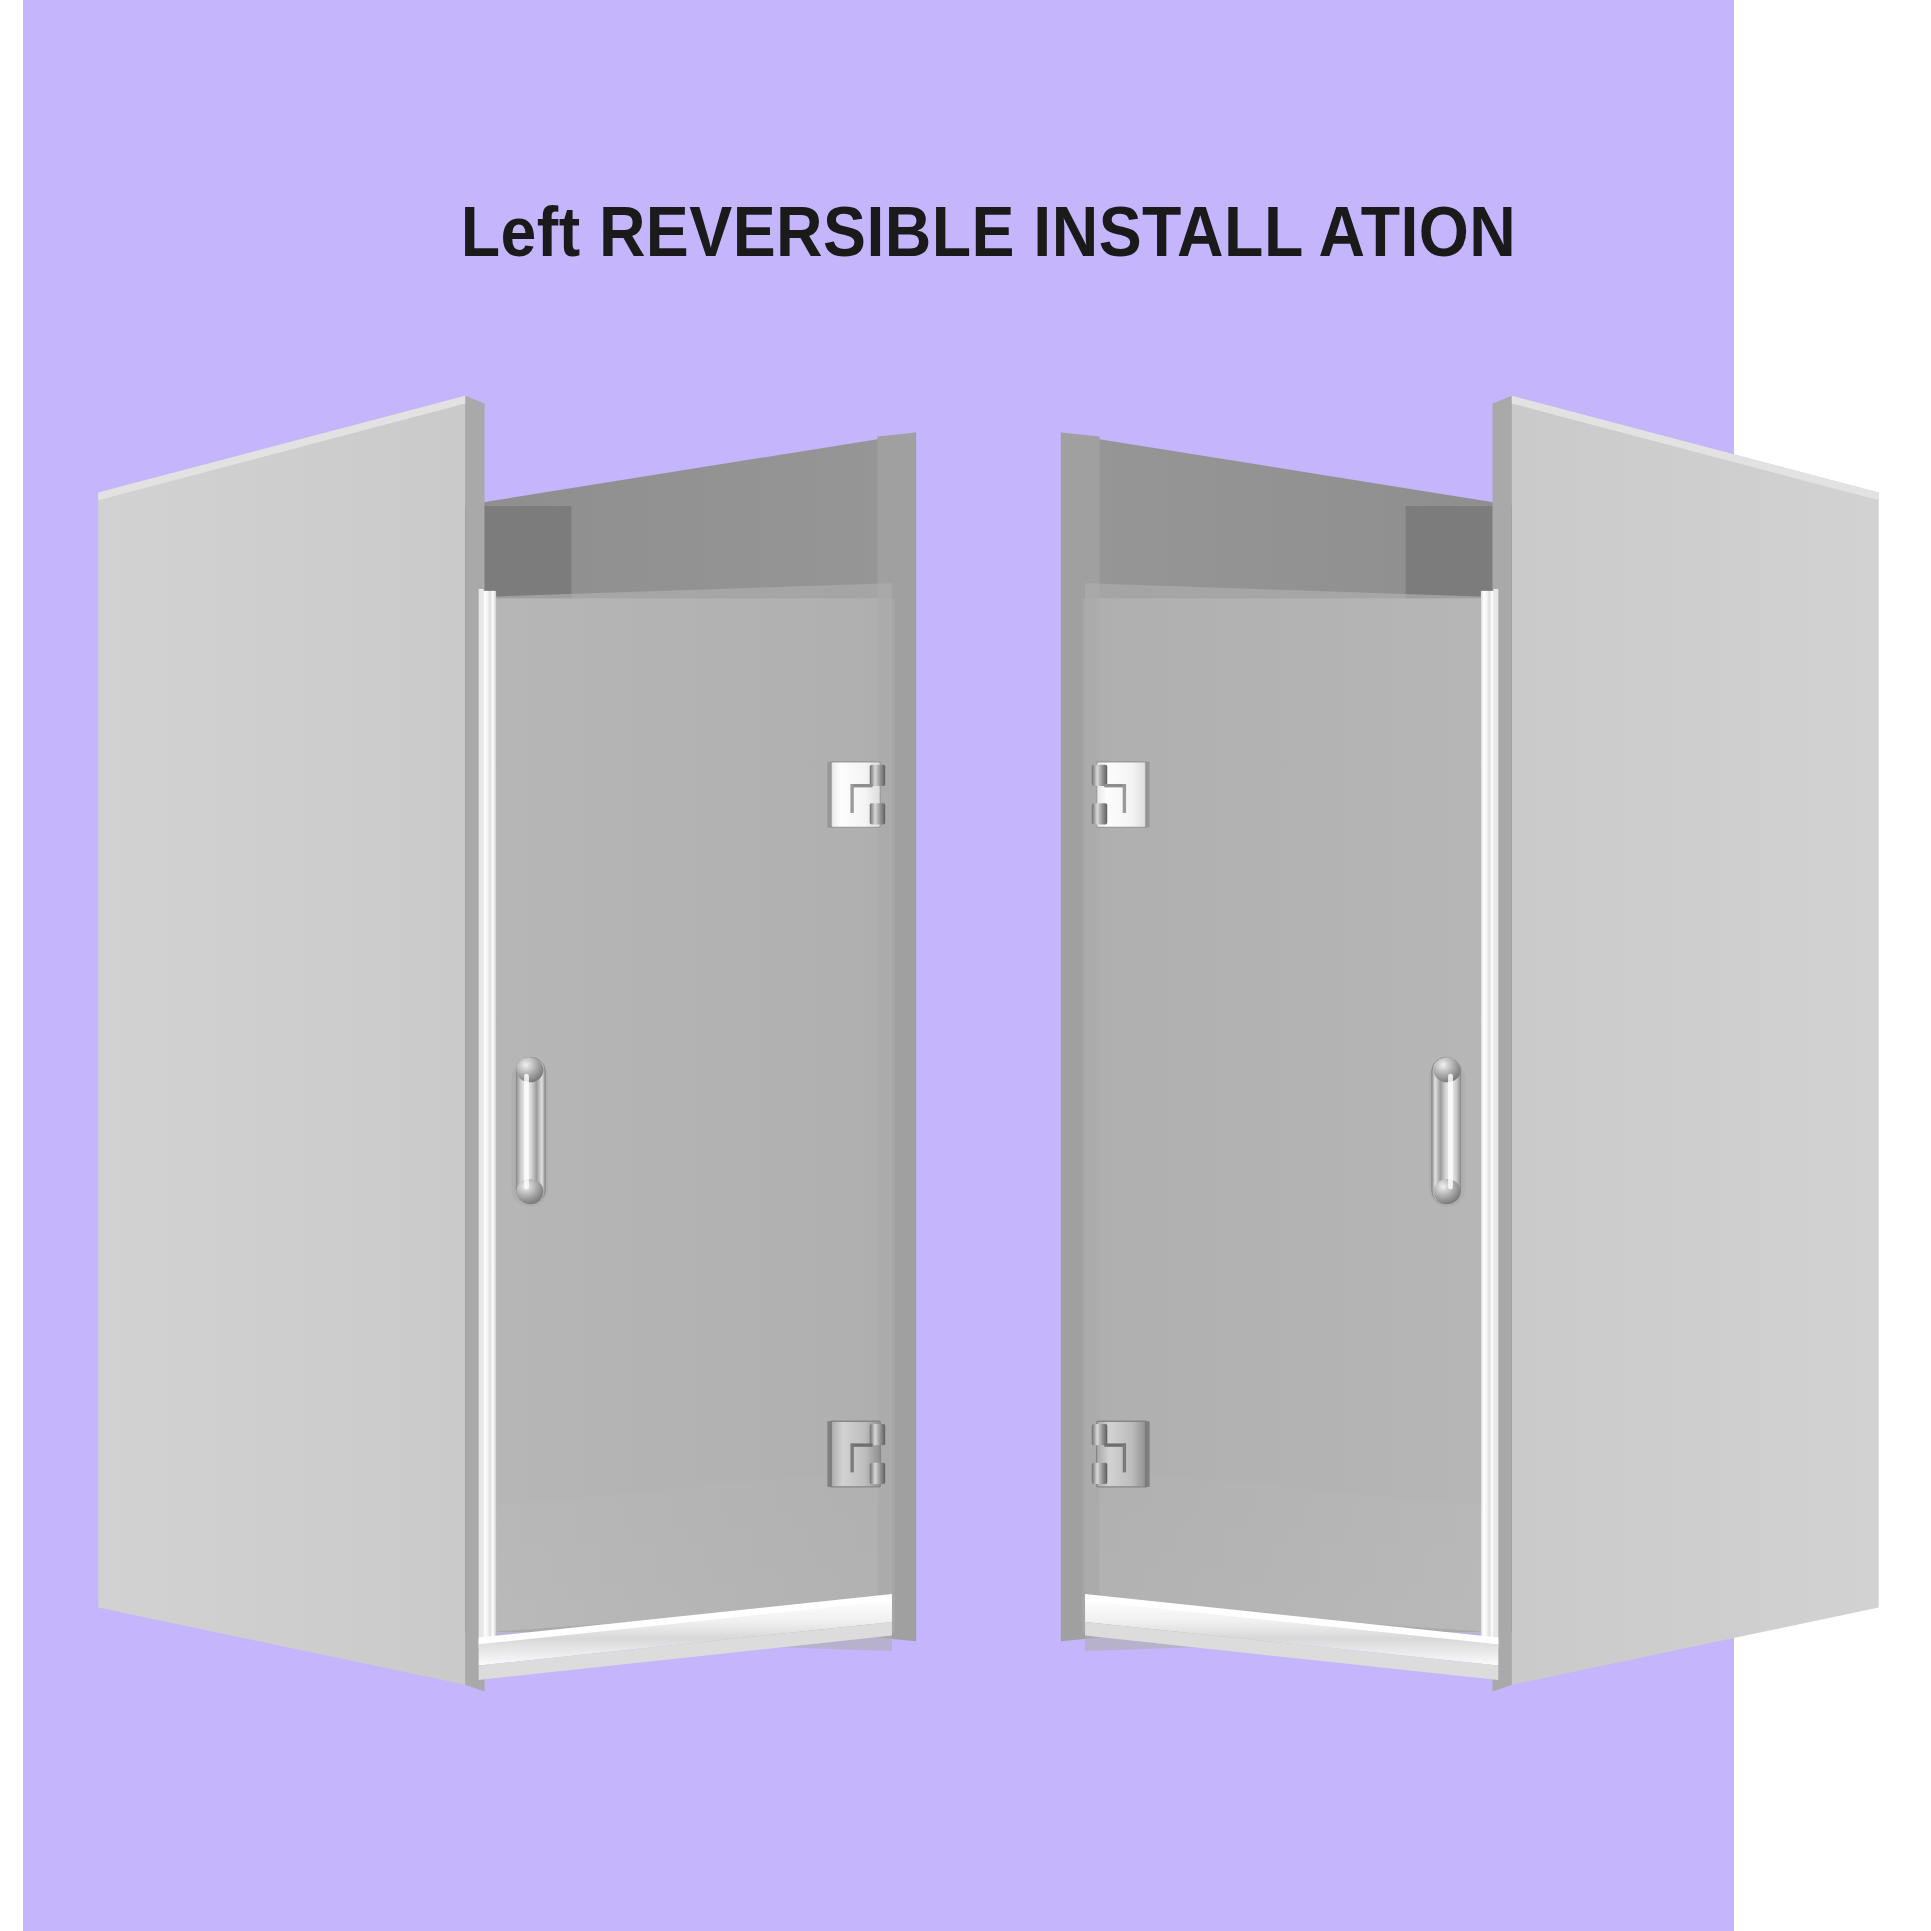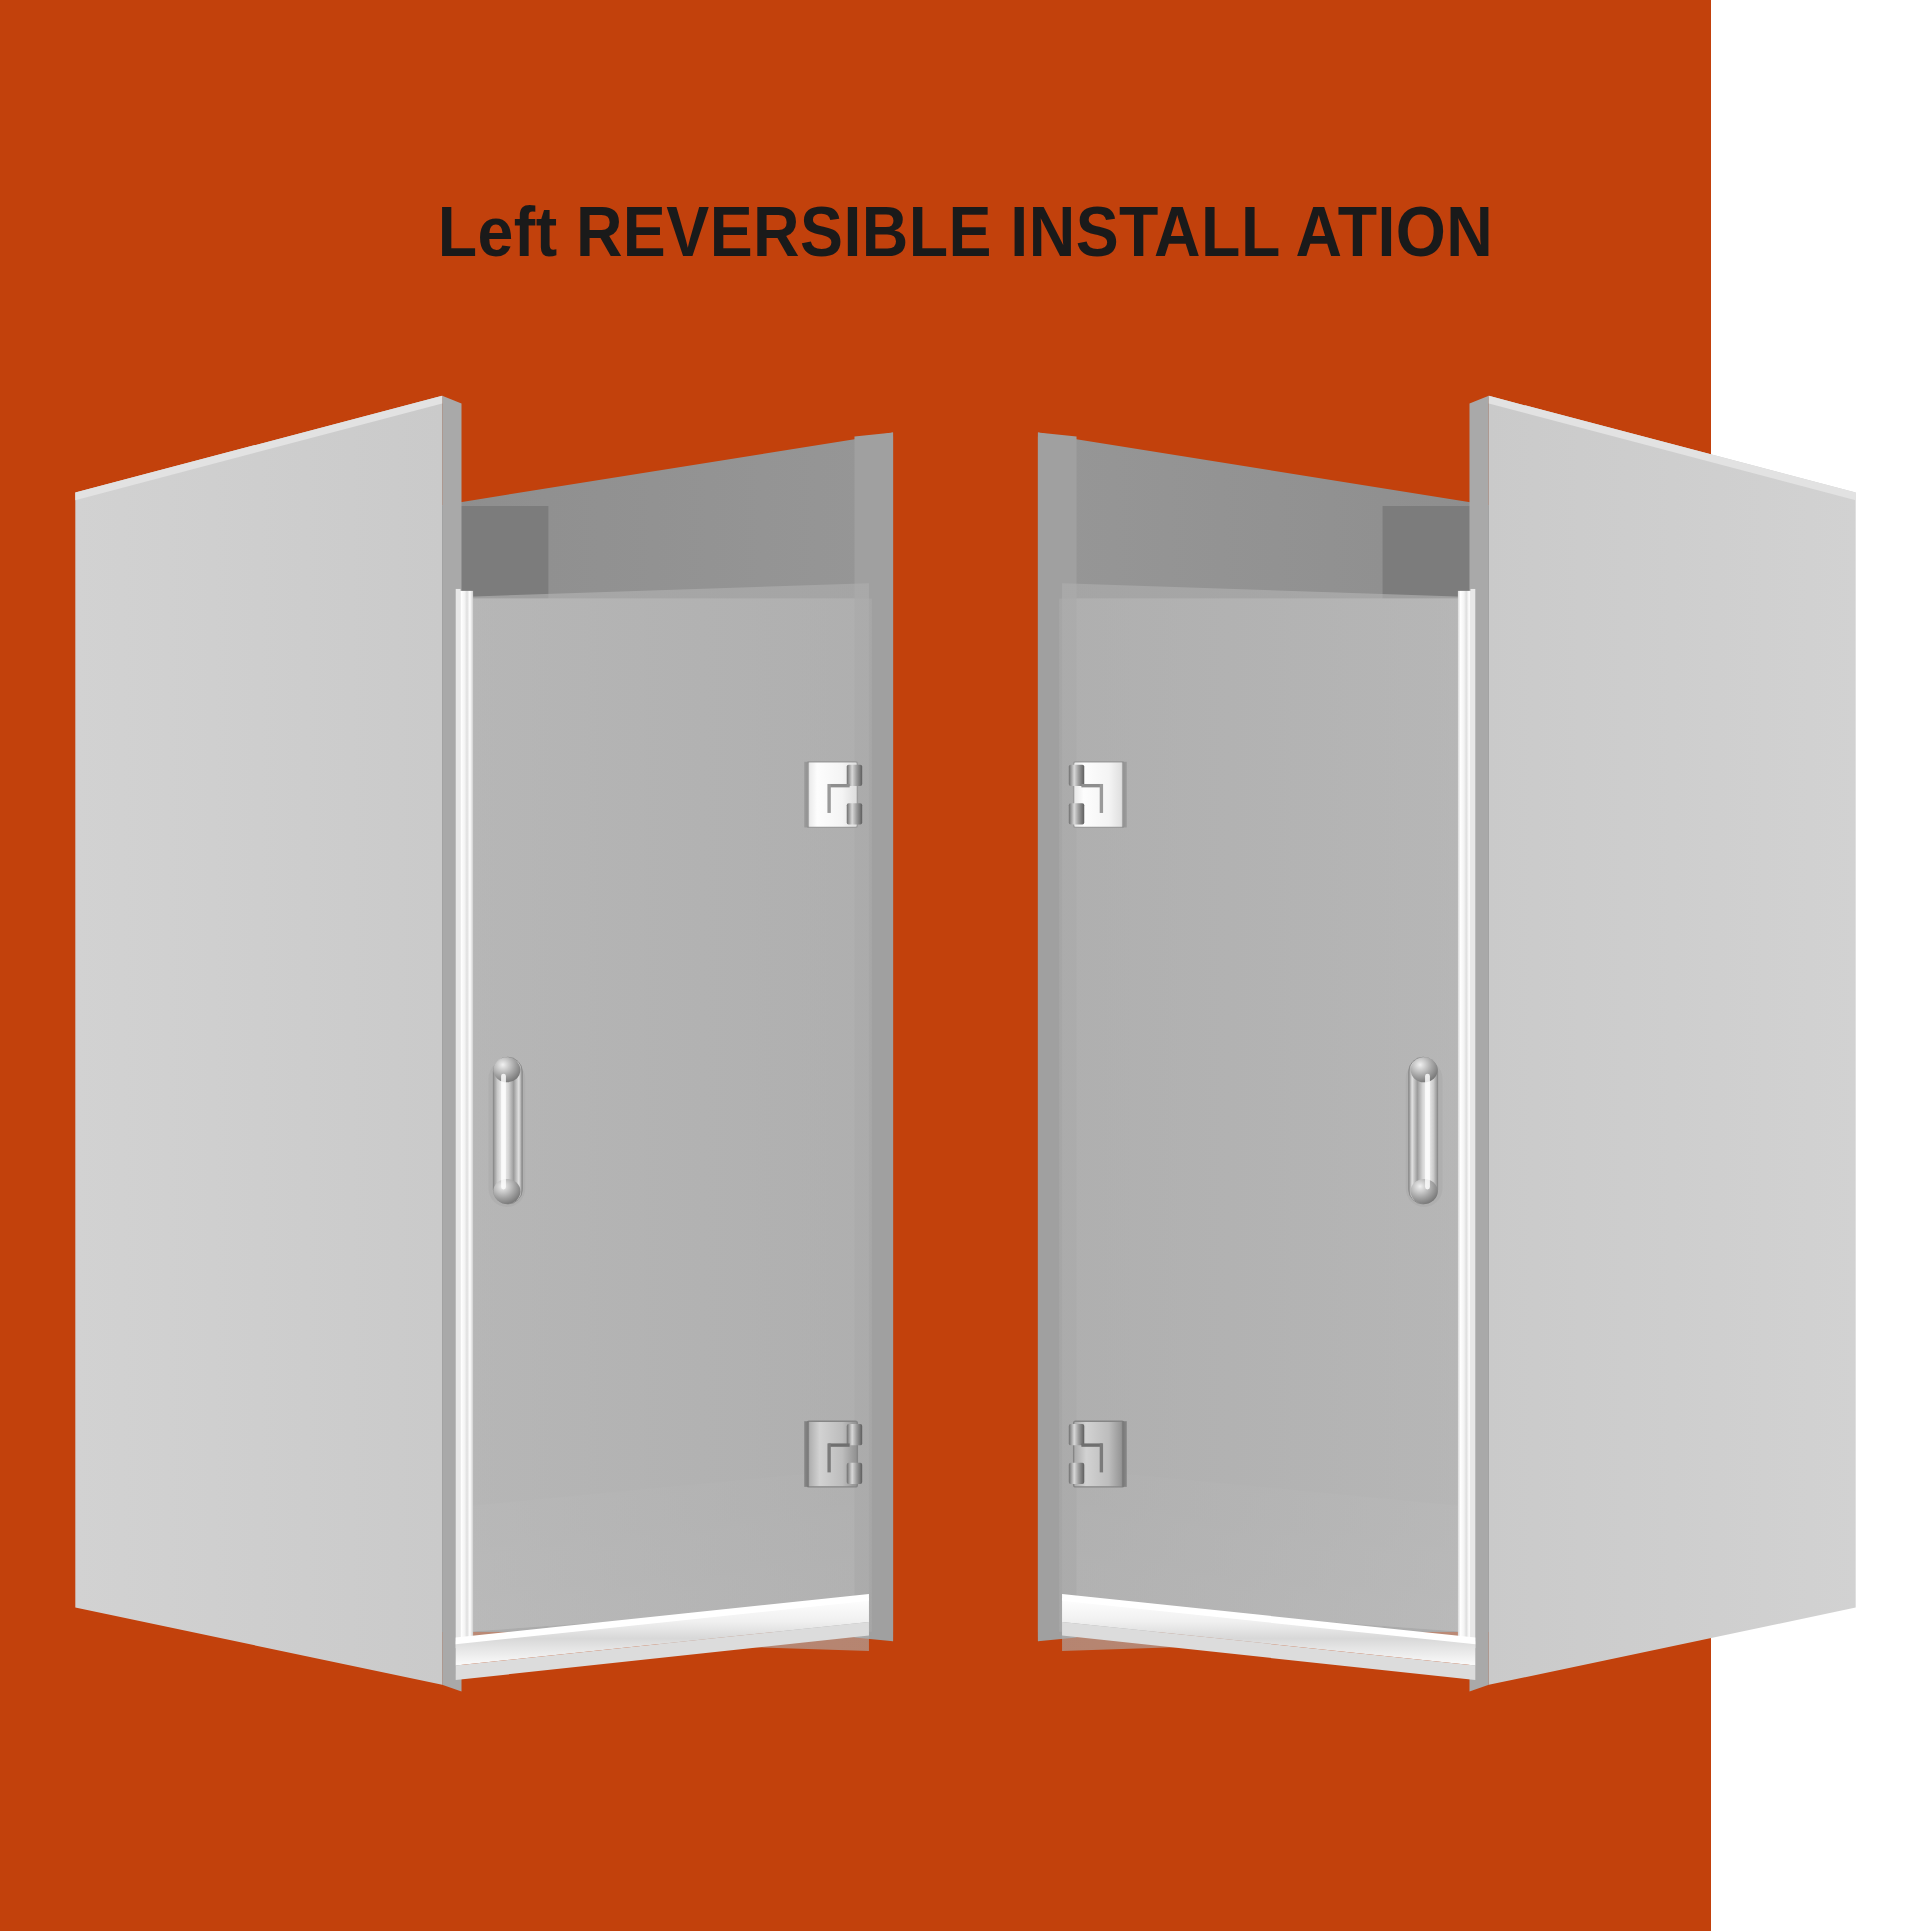--- a/index.html
+++ b/index.html
@@ -10,21 +10,22 @@
   body {
     width: 1931px;
     height: 1931px;
     font-family: "Liberation Sans", sans-serif;
     overflow: hidden;
   }
   .page {
     position: relative;
     width: 1711px;
     height: 1931px;
-    background: #c2410c;
+    background: #c4b5fd;
+    margin-left: 23px;
   }
   .title {
     position: absolute;
     top: 197px;
     left: 0;
     width: 1931px;
     text-align: center;
     font-family: "Liberation Sans", sans-serif;
     font-weight: bold;
     font-size: 70px;

